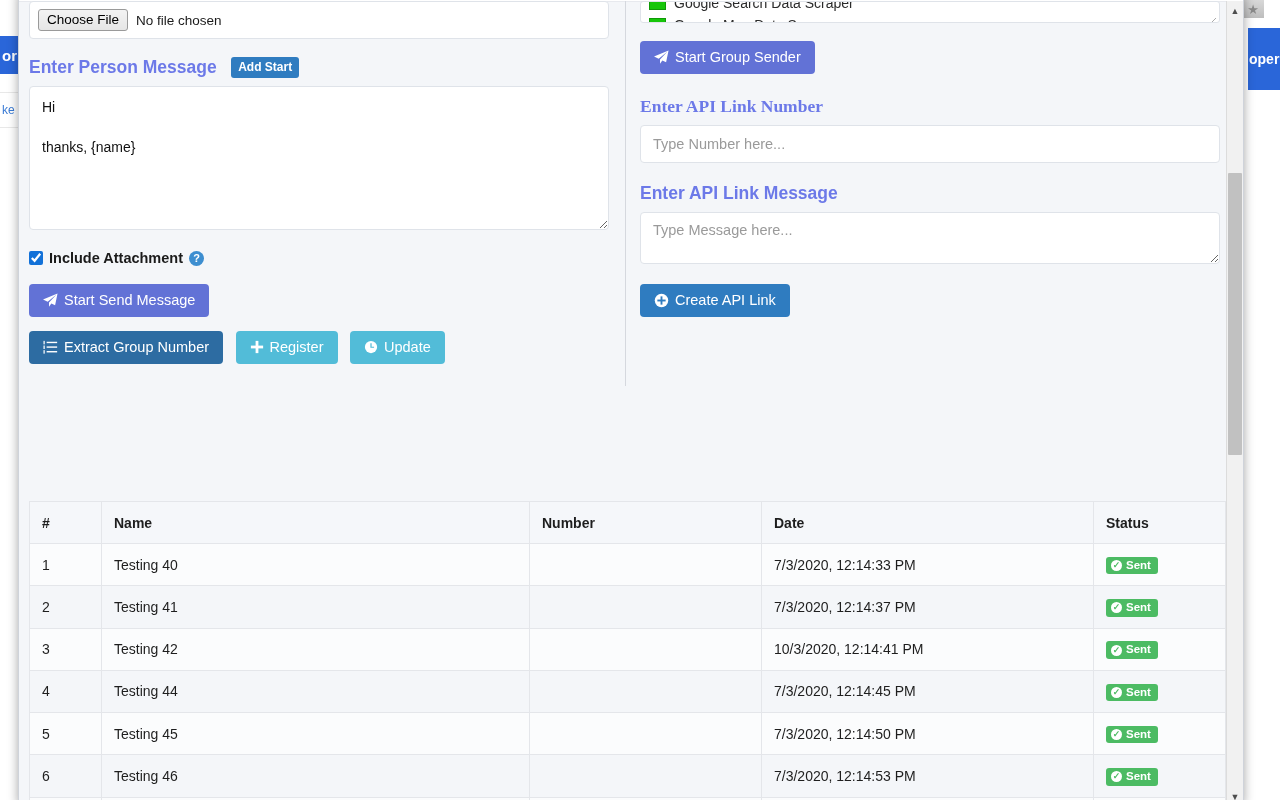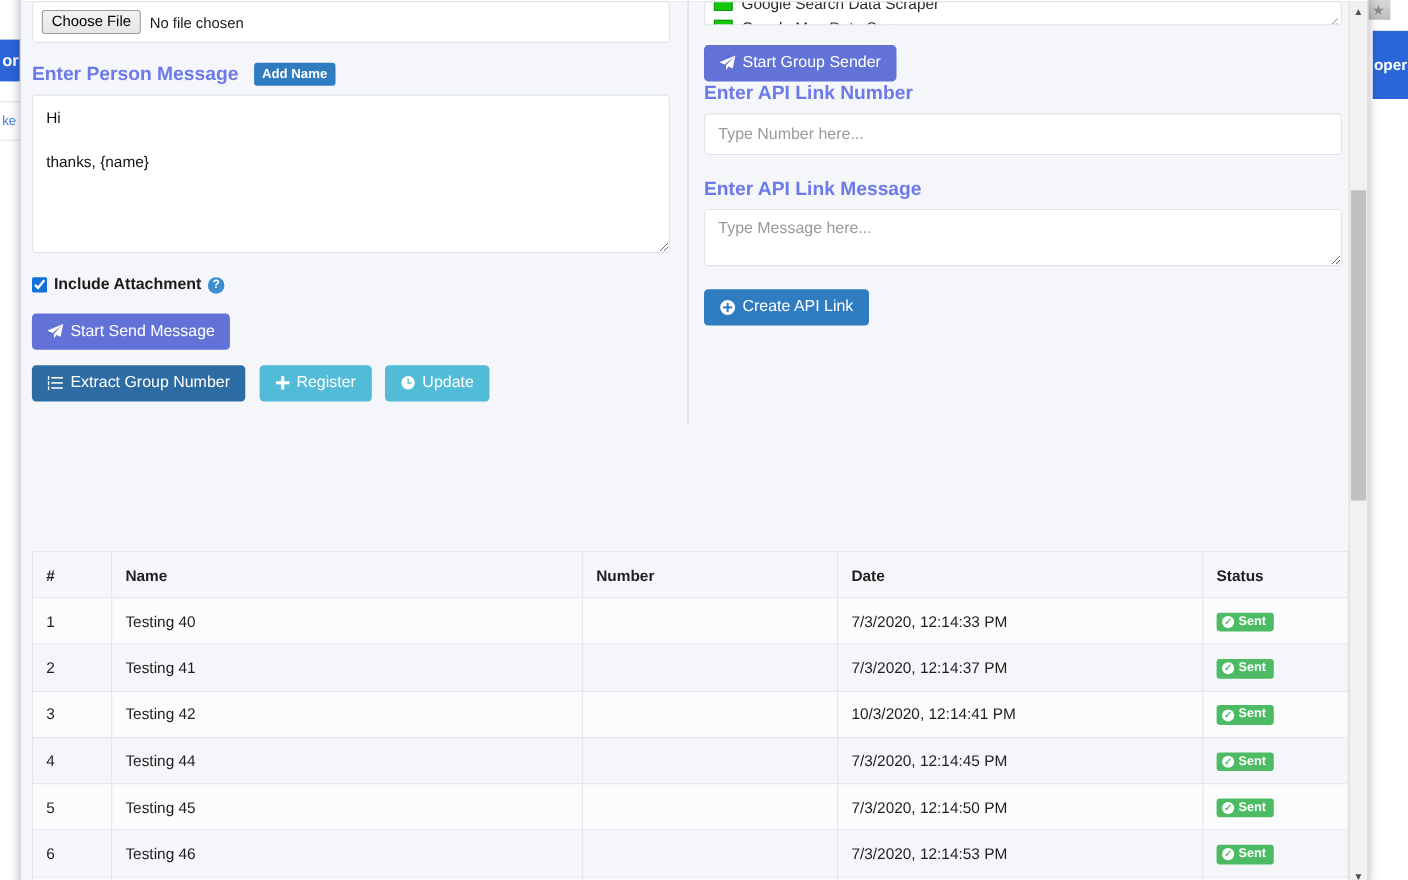--- a/index.html
+++ b/index.html
@@ -459,21 +459,21 @@
 
     <div class="col-left">
 
       <div class="file-row">
         <span class="choose-file-btn">Choose File</span>
         <span class="file-name">No file chosen</span>
       </div>
 
       <div style="margin-top:18px;">
         <span class="field-label">Enter Person Message</span>
-        <button class="add-name-btn">Add Name</button>
+        <button class="add-name-btn">Add Start</button>
       </div>
 
       <textarea class="msg-box" style="margin-top: 8px;" placeholder="">Hi
 
 thanks, {name}</textarea>
 
       <div class="chk-row" style="margin-top:16px;">
         <input type="checkbox" checked="" style="">
         <span>Include Attachment</span>
         <span class="help-icon">?</span>
@@ -550,21 +550,21 @@
         <button class="btn btn-indigo">
           <span>
             <svg class="icon-svg" width="15" height="15" viewBox="0 0 16 16" fill="#ffffff">
                 <path d="M15.5.5 0 7l5 2.2L14.4 1.6 6.4 10v4.6l2.5-3.4 4 1.8z"></path>
               </svg>
           </span>
           <span>Start Group Sender</span>
         </button>
       </div>
 
-      <div style="">
+      <div style="margin-top:22px;font-family:Liberation Serif, serif;">
         <span class="field-label">Enter API Link Number</span>
       </div>
       <input class="inp" style="margin-top: 8px;" type="text" placeholder="Type Number here...">
 
       <div style="margin-top:20px;">
         <span class="field-label">Enter API Link Message</span>
       </div>
       <textarea class="api-msg" style="margin-top: 8px;" placeholder="Type Message here..."></textarea>
 
       <div style="margin-top:16px;">

